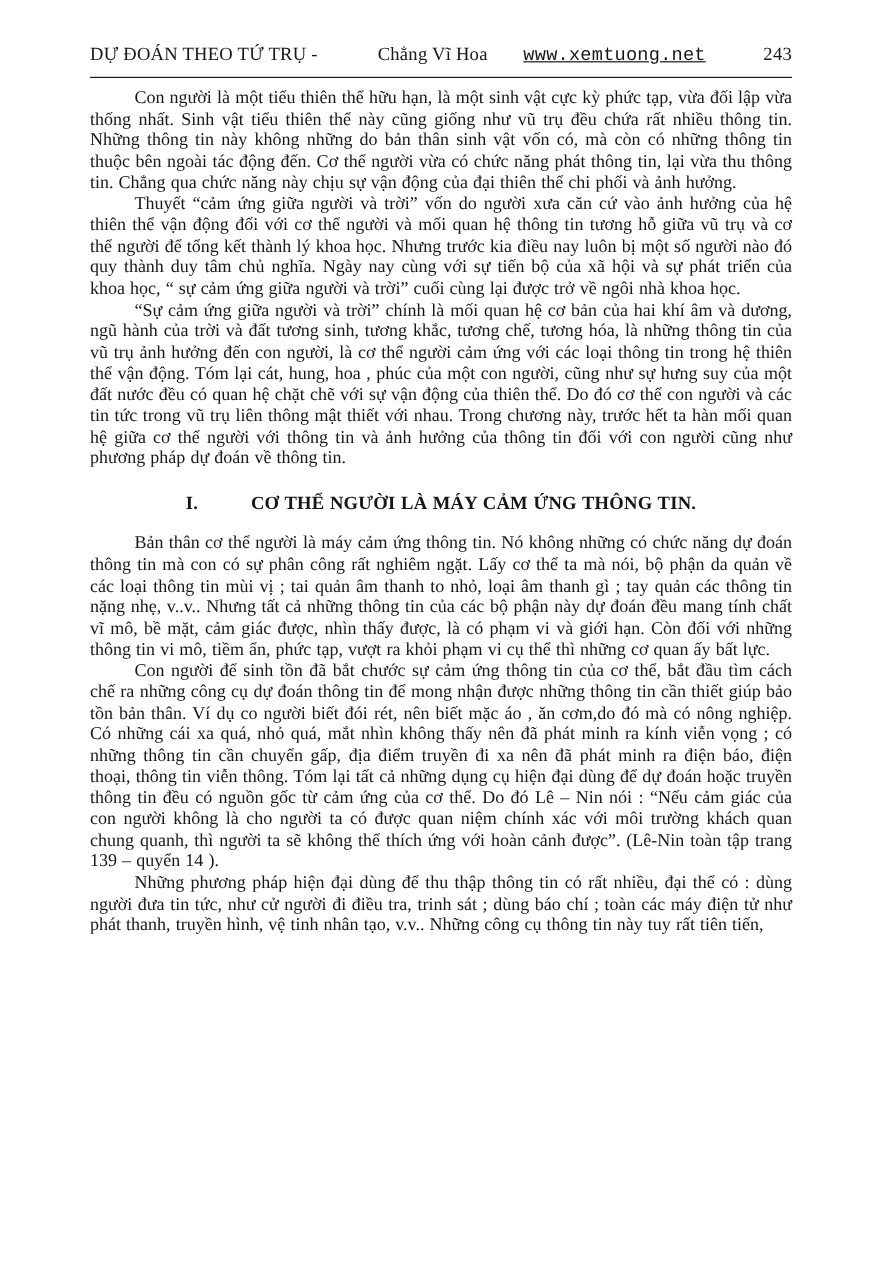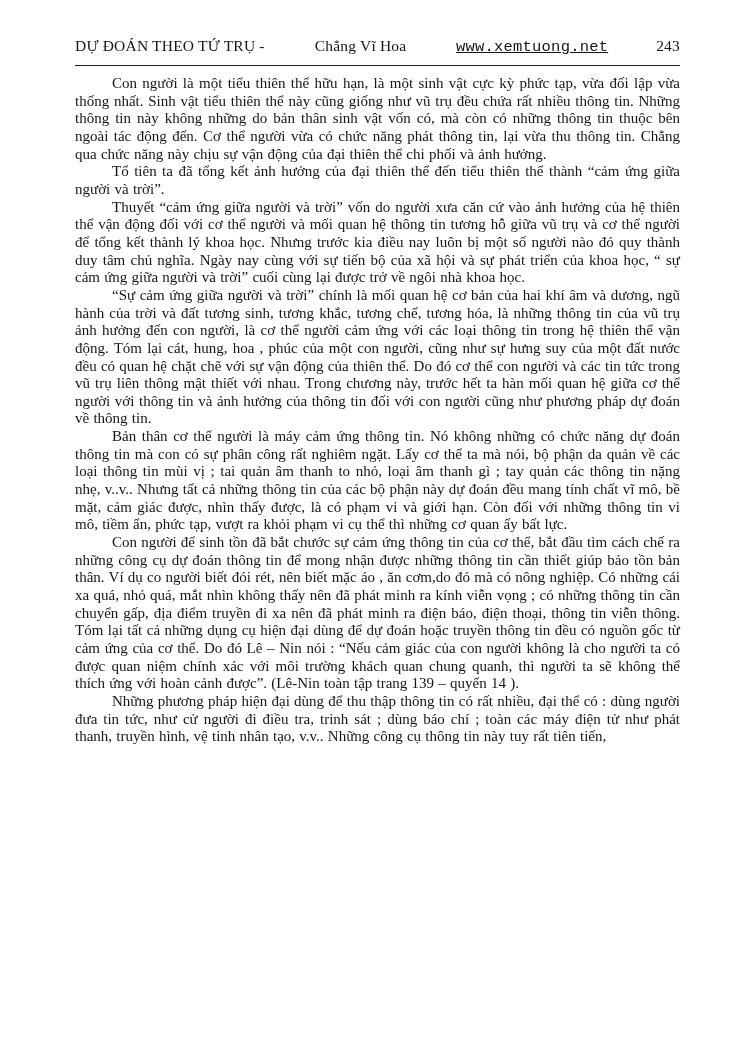--- a/index.html
+++ b/index.html
@@ -11,21 +11,21 @@
     width: 744px;
     height: 1053px;
     font-family: "Liberation Serif", "DejaVu Serif", serif;
     color: #161616;
     overflow: hidden;
   }
   .page {
     box-sizing: border-box;
     width: 744px;
     height: 1053px;
-    padding: 37px 64px 0 75px;
+    padding: 37px 84px 0 75px;
     background: #ffffff;
   }
   .header {
     display: flex;
     align-items: baseline;
     font-size: 15.5px;
     white-space: nowrap;
     letter-spacing: 0.2px;
   }
   .header .author { margin-left: 50px; }
@@ -66,23 +66,25 @@
     <span class="title">DỰ ĐOÁN THEO TỨ TRỤ -</span>
     <span class="author">Chẳng Vĩ  Hoa</span>
     <span class="site">www.xemtuong.net</span>
     <span class="pagenum">243</span>
   </div>
 
   <div class="rule"></div>
 
   <div class="body">
     <p class="para">Con người là một tiểu thiên thể hữu hạn, là một sinh vật cực kỳ phức tạp, vừa đối lập vừa thống nhất. Sinh vật tiểu thiên thể này cũng giống như vũ trụ đều chứa rất nhiều thông tin. Những thông tin này không những do bản thân sinh vật vốn có, mà còn có những thông tin thuộc bên ngoài tác động đến. Cơ thể người vừa có chức năng phát thông tin, lại vừa thu thông tin. Chẳng qua chức năng này chịu sự vận động của đại thiên thể chi phối và ảnh hưởng.</p>
-    <p class="para">Tổ tiên ta đã tổng kết ảnh hưởng của đại thiên thể đến tiểu thiên thể thành “cảm ứng giữa người và trời”.</p>
     <p class="para">Thuyết “cảm ứng giữa người và trời” vốn do người xưa căn cứ vào ảnh hưởng của hệ thiên thể vận động đối với cơ thể người và mối quan hệ thông tin tương hỗ giữa vũ trụ và cơ thể người để tổng kết thành lý khoa học. Nhưng trước kia điều nay luôn bị một số người nào đó quy thành duy tâm chủ nghĩa. Ngày nay cùng với sự tiến bộ của xã hội và sự phát triển của khoa học, “ sự cảm ứng giữa người và trời” cuối cùng lại được trở về ngôi nhà khoa học.</p>
     <p class="para">“Sự  cảm ứng giữa người và trời” chính là mối quan hệ cơ bản của hai khí âm và dương, ngũ hành của trời và đất tương sinh, tương khắc, tương chế, tương hóa, là những thông tin của vũ trụ ảnh hưởng đến con người, là cơ thể người cảm ứng với các loại thông tin trong hệ thiên thể vận động. Tóm lại cát, hung, hoa , phúc của một con người, cũng như sự hưng suy của một đất nước đều có quan hệ chặt chẽ với sự vận động của thiên thể. Do đó cơ thể con người và các tin tức trong vũ trụ liên thông mật thiết với nhau. Trong chương này, trước hết ta hàn mối quan hệ giữa cơ thể người với thông tin và ảnh hưởng của thông tin đối với con người cũng như phương pháp dự đoán về thông tin.</p>
 
+    <div class="heading">
+      <span class="numeral">I.</span><span>CƠ THỂ NGƯỜI LÀ MÁY CẢM ỨNG THÔNG TIN.</span>
+    </div>
 
     <p class="para">Bản thân cơ  thể người là máy cảm ứng thông tin. Nó không những có chức năng dự đoán thông tin mà con có sự phân công rất nghiêm ngặt. Lấy cơ thể ta mà nói, bộ phận da quản về các loại thông tin mùi vị ; tai quản âm thanh to nhỏ, loại âm thanh gì ; tay quản các thông tin nặng nhẹ, v..v.. Nhưng tất cả những thông tin của các bộ phận này dự đoán đều mang tính chất vĩ mô, bề mặt, cảm giác được, nhìn thấy được, là có phạm vi và giới hạn. Còn đối với những thông tin vi mô, tiềm ẩn, phức tạp, vượt ra khỏi phạm vi cụ thể thì những cơ quan ấy bất lực.</p>
     <p class="para">Con người để sinh tồn đã bắt chước sự cảm ứng thông tin của cơ thể, bắt đầu tìm cách chế ra những công cụ dự đoán thông tin để mong nhận được những thông tin cần thiết giúp bảo tồn bản thân. Ví dụ co người biết đói rét, nên biết mặc áo , ăn cơm,do đó mà có nông nghiệp. Có những cái xa quá, nhỏ quá, mắt nhìn không thấy nên đã phát minh ra kính viễn vọng ; có những thông tin cần chuyển gấp, địa điểm truyền đi xa nên đã phát minh ra điện báo, điện thoại, thông tin viễn thông. Tóm lại tất cả những dụng cụ hiện đại dùng để dự đoán hoặc truyền thông tin đều có nguồn gốc từ cảm ứng của cơ thể. Do đó Lê – Nin nói : “Nếu cảm giác của con người không là cho người ta có được quan niệm chính xác với môi trường khách quan chung quanh, thì người ta sẽ không thể thích ứng với hoàn cảnh được”. (Lê-Nin toàn tập trang 139 – quyển 14 ).</p>
     <p class="para">Những phương pháp hiện đại dùng để thu thập thông tin có rất nhiều, đại thể có : dùng người đưa tin tức, như cử người đi điều tra, trinh sát ; dùng báo chí ; toàn các máy điện tử như phát thanh, truyền hình, vệ tinh nhân tạo, v.v.. Những công cụ thông tin này tuy rất tiên tiến,</p>
   </div>
 
 </div>
 
 </body></html>

